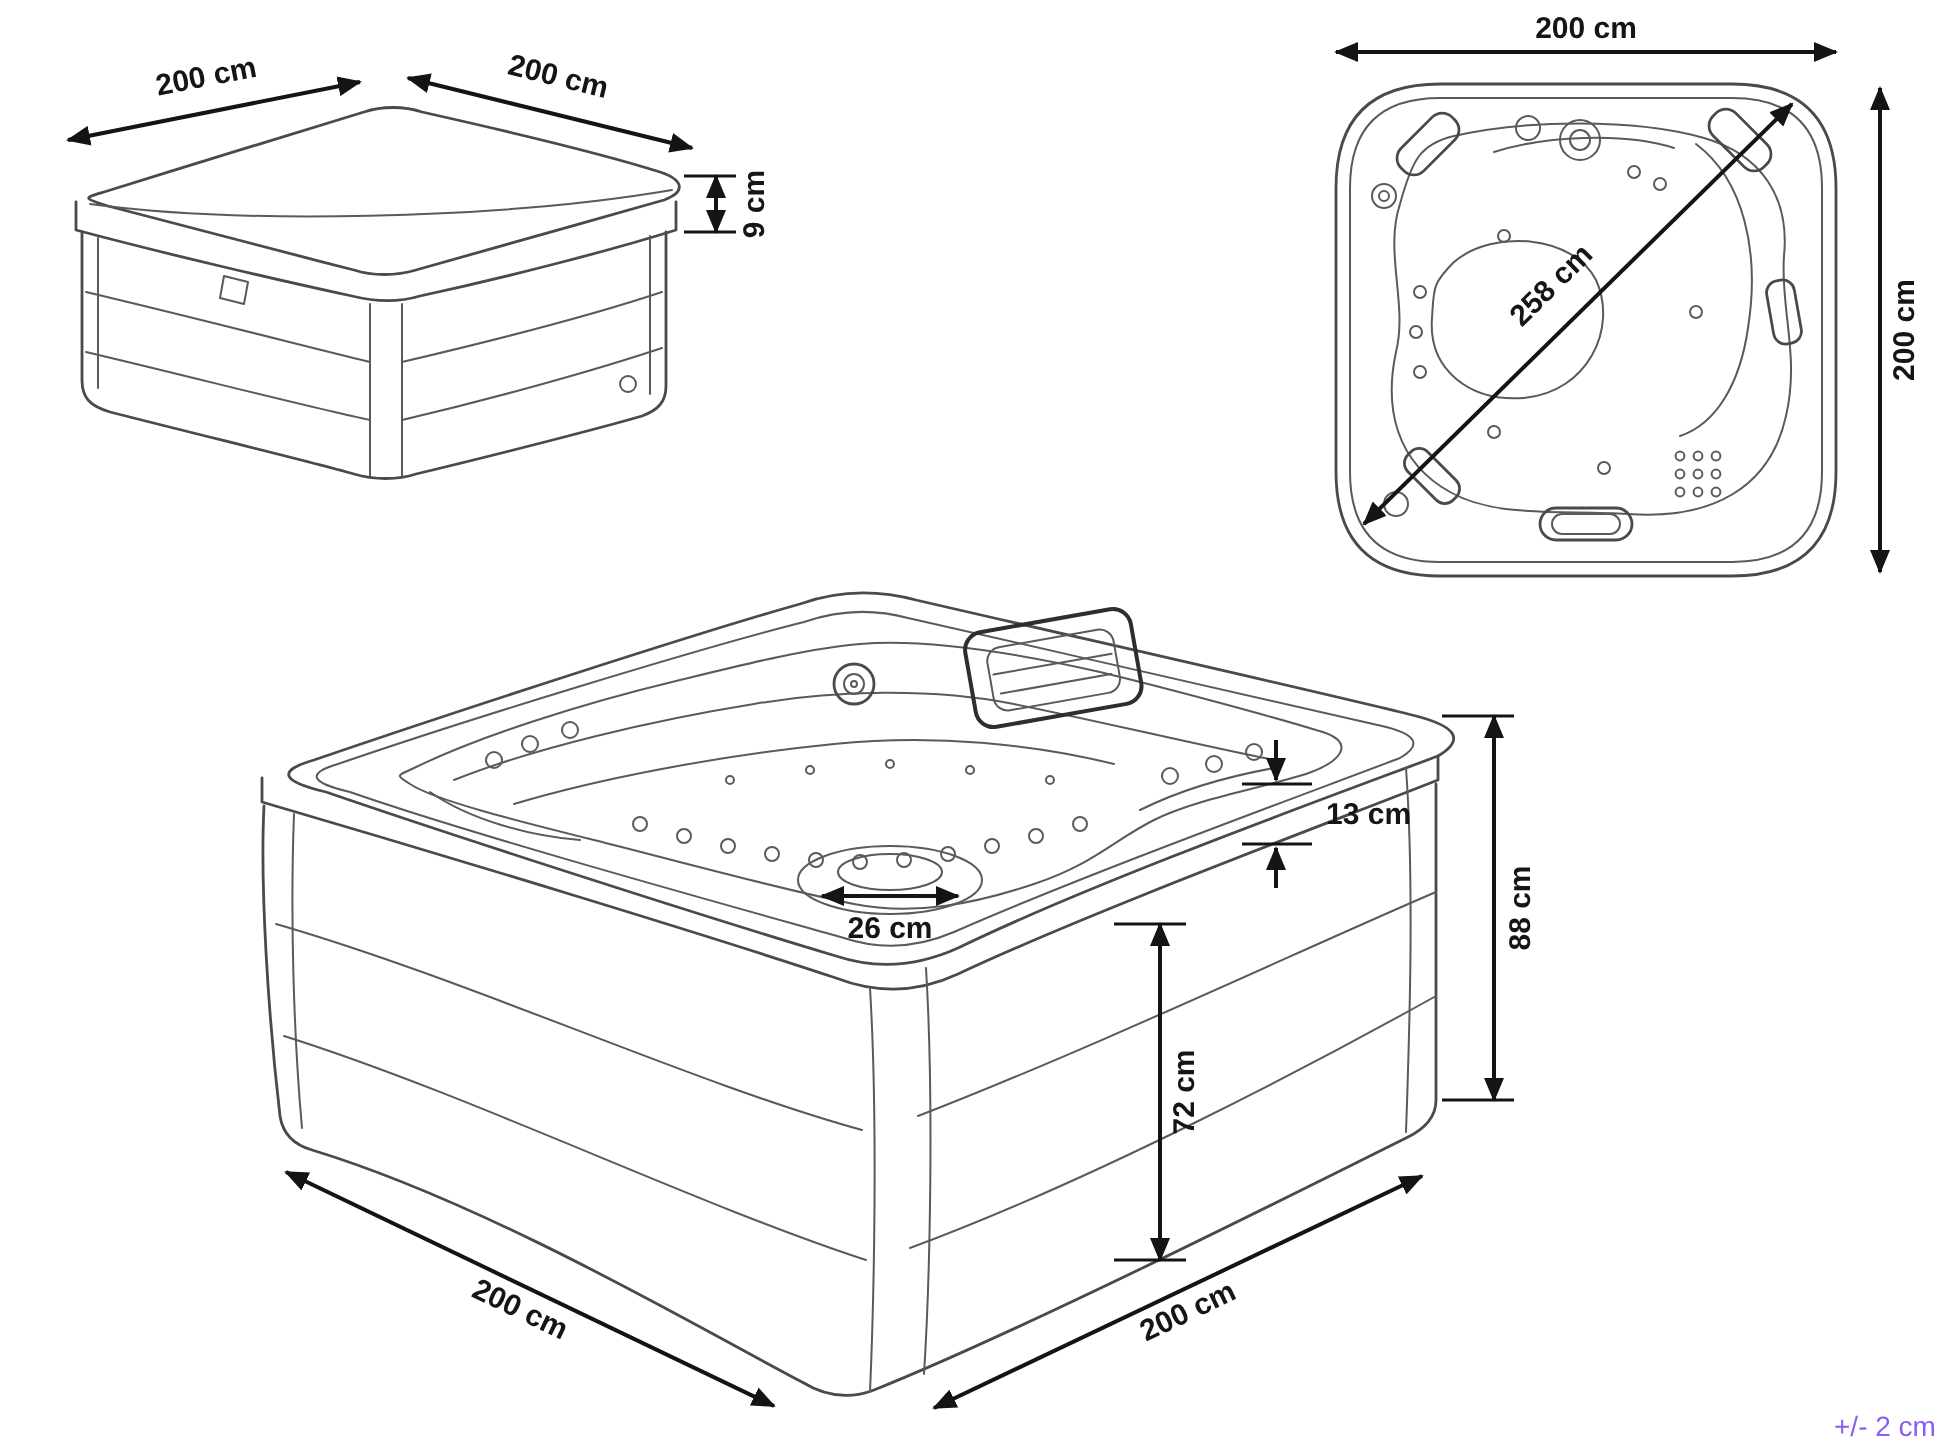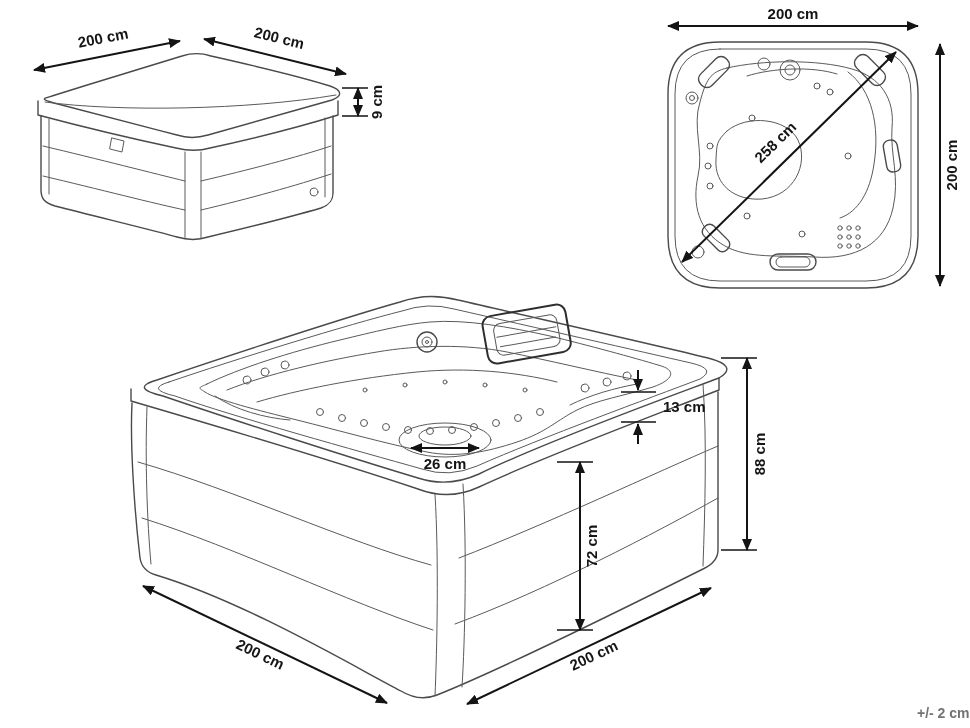--- a/index.html
+++ b/index.html
@@ -7,21 +7,21 @@
     position:relative;width:970px;height:728px;background:#ffffff;
     overflow:hidden;font-family:"Liberation Sans",sans-serif;
   }
   .canvas svg{position:absolute;overflow:visible;}
   .art{stroke:#4a4a4a;stroke-width:1.4;fill:none;stroke-linecap:round;stroke-linejoin:round;}
   .art-thin{stroke:#5a5a5a;stroke-width:1;fill:none;stroke-linecap:round;stroke-linejoin:round;}
   .art-thick{stroke:#2e2e2e;stroke-width:2;fill:none;stroke-linecap:round;stroke-linejoin:round;}
   .dim{stroke:#141414;stroke-width:2;fill:none;}
   .dim-tick{stroke:#141414;stroke-width:1.5;fill:none;}
   .dim-label{font-weight:bold;font-size:15px;fill:#151515;font-family:"Liberation Sans",sans-serif;}
-  .tolerance{position:absolute;left:917px;top:705px;font-weight:bold;font-size:14px;color:#737373;white-space:nowrap;}
+  .tolerance{position:absolute;left:917px;top:705px;font-weight:normal;font-size:14px;color:#8b5cf6;white-space:nowrap;}
 </style>
 </head>
 <body>
 
 <div class="canvas">
 
   <svg style="left:8px;top:6px" width="400" height="262" viewBox="0 0 400 262">
     <defs>
       <marker id="ah1" markerUnits="userSpaceOnUse" markerWidth="12" markerHeight="10" refX="11" refY="5" orient="auto-start-reverse">
         <path d="M0,0 L12,5 L0,10 Z" fill="#141414"></path>

